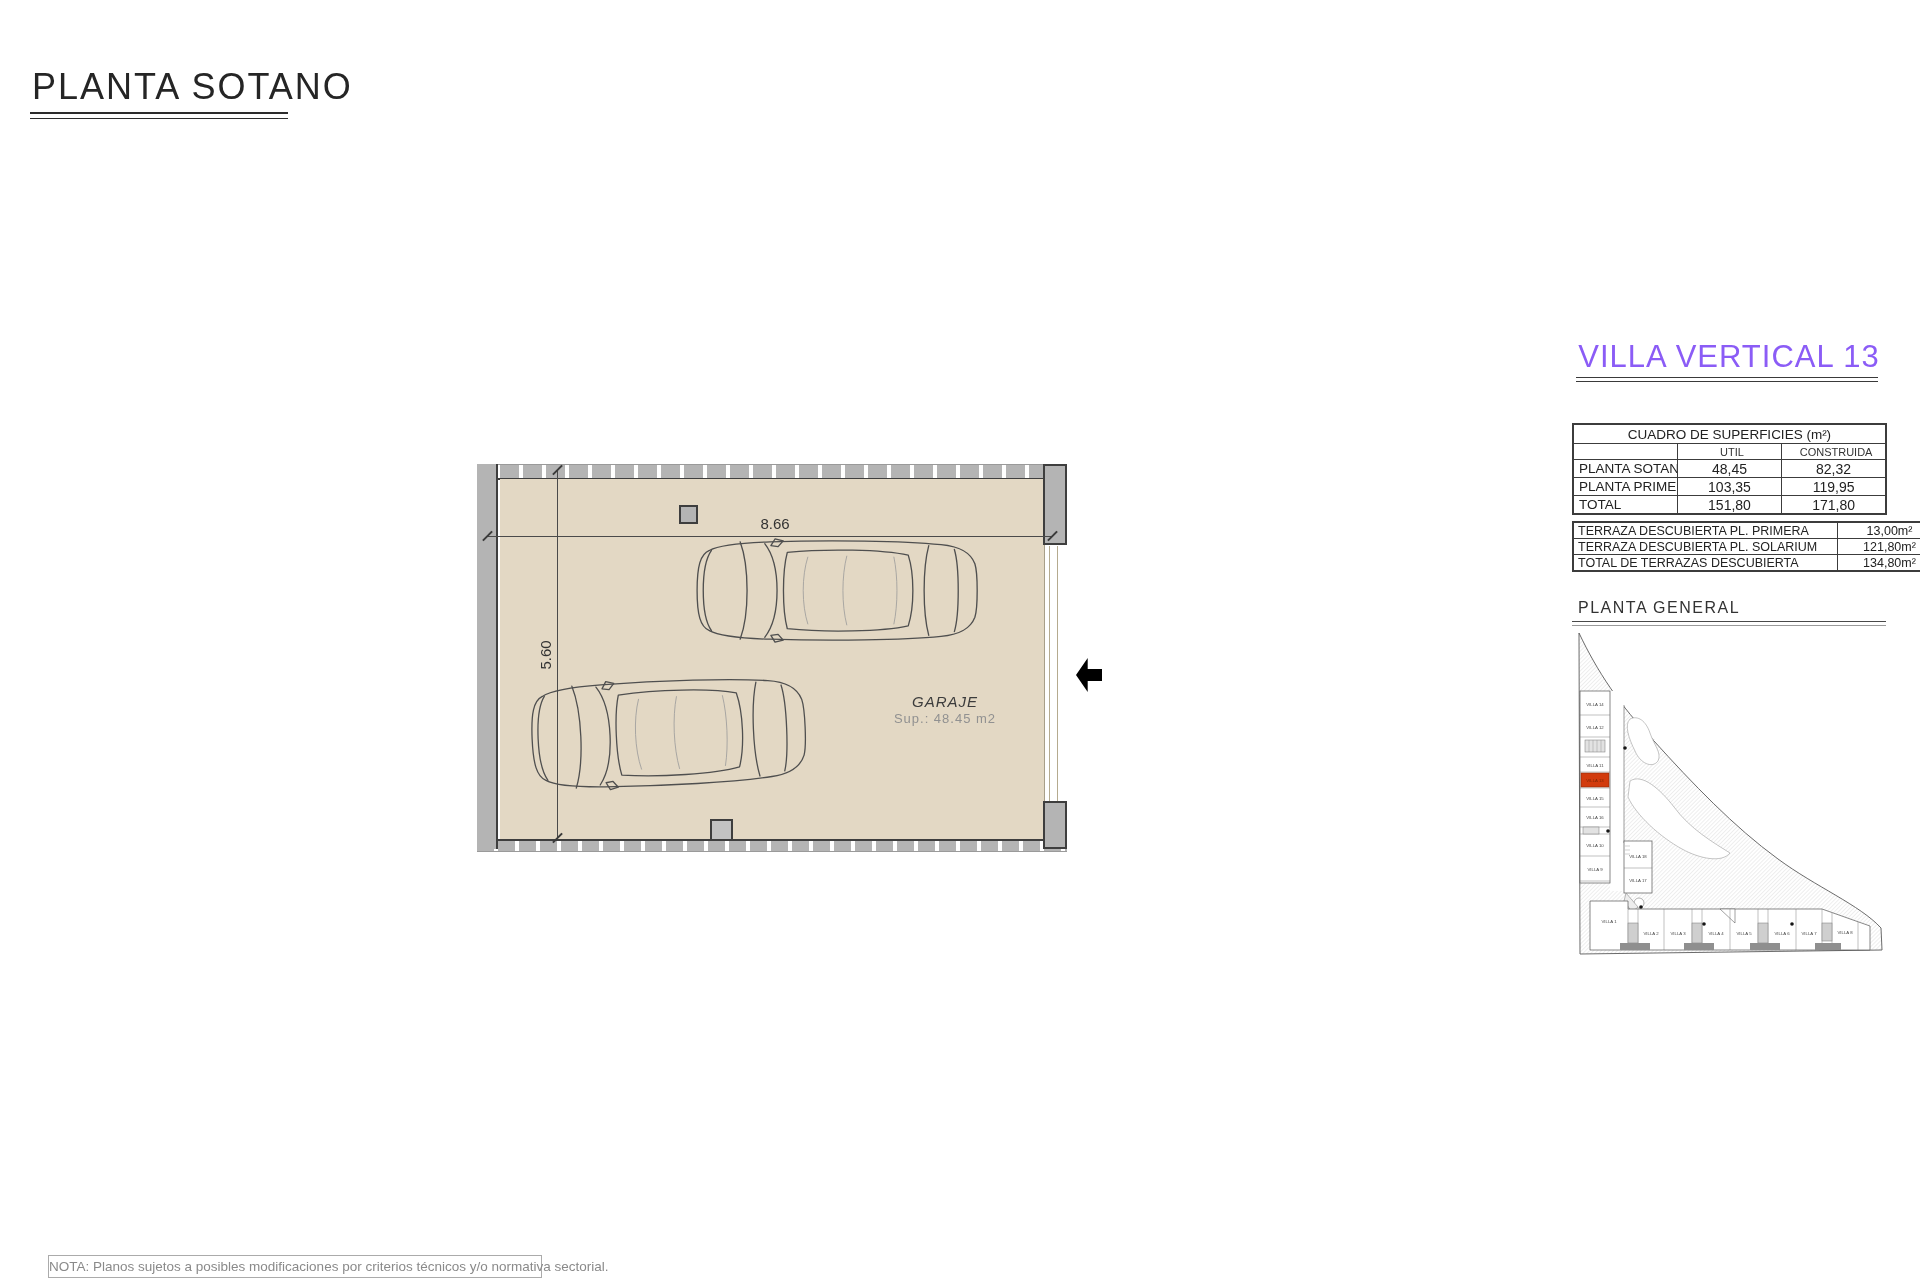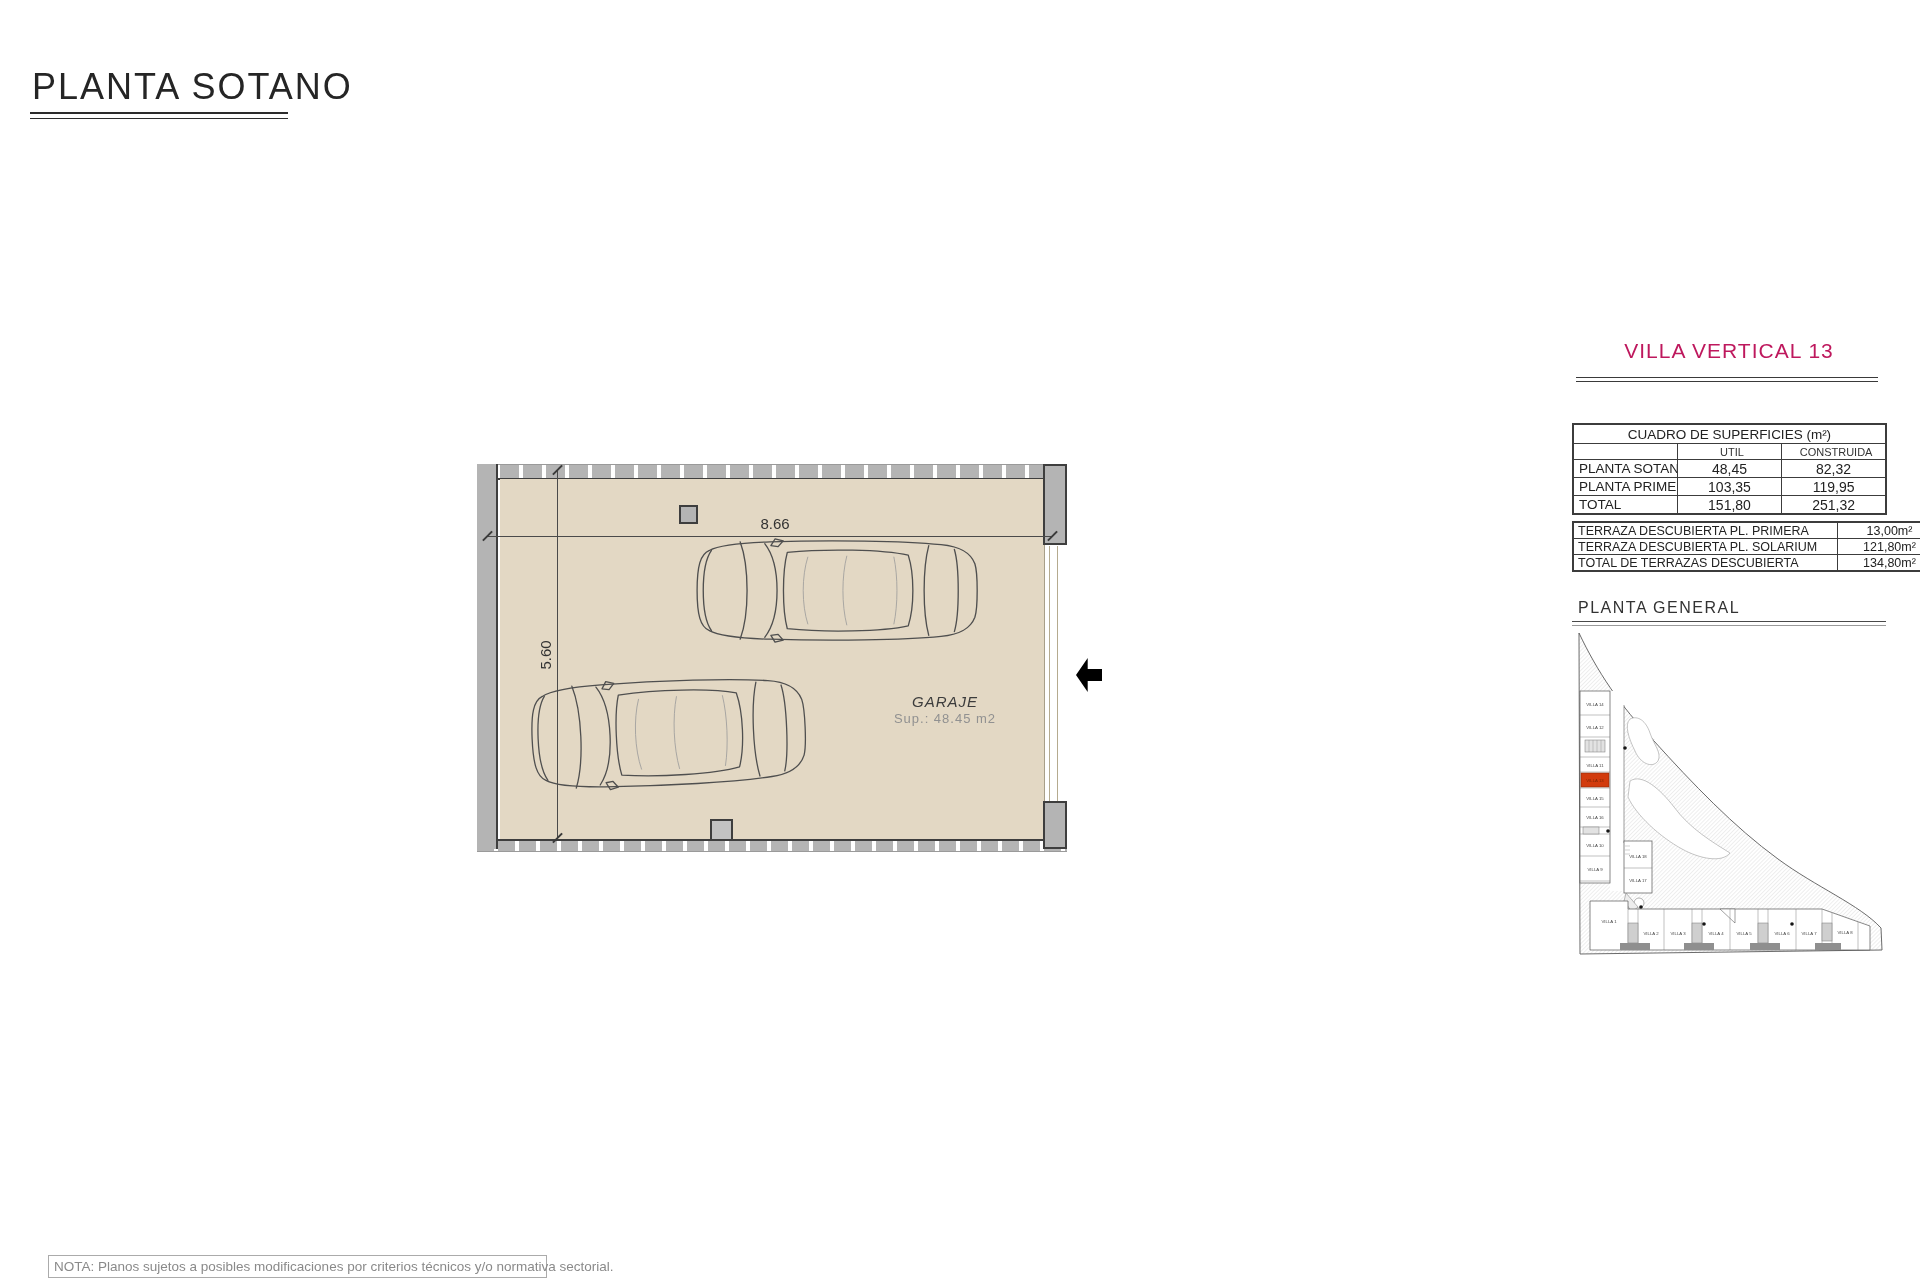--- a/index.html
+++ b/index.html
@@ -45,21 +45,21 @@
     transform:rotate(-90deg);z-index:6;}
 
   .room-label{left:870px;top:693px;width:150px;text-align:center;font-size:15px;letter-spacing:1px;color:#3c3c3c;z-index:6;font-style:italic;}
   .room-area{left:870px;top:711px;width:150px;text-align:center;font-size:13px;letter-spacing:1px;color:#919191;z-index:6;}
 
   .cars-svg{left:460px;top:450px;width:660px;height:420px;z-index:4;}
   .entry-arrow{left:1076px;top:658px;width:26px;height:34px;background:#000;z-index:6;
     clip-path:polygon(0% 50%,45% 0%,45% 32%,100% 32%,100% 68%,45% 68%,45% 100%);}
 
   
-  .villa-title{left:1572px;top:339px;width:314px;text-align:center;font-size:21px;letter-spacing:1px;color:#be185d;}
+  .villa-title{left:1572px;top:339px;width:314px;text-align:center;font-size:31px;letter-spacing:1px;color:#8b5cf6;}
   .villa-rule1{left:1576px;top:377px;width:302px;height:1px;background:#3a3a3a;}
   .villa-rule2{left:1576px;top:381px;width:302px;height:1px;background:#3a3a3a;}
 
   table{border-collapse:collapse;table-layout:fixed;}
   .t1{left:1572px;top:423px;width:315px;border:2px solid #3c3c3c;font-size:13.5px;color:#222;}
   .t1 td{border:1px solid #3c3c3c;height:17px;padding:0 3px;white-space:nowrap;overflow:hidden;}
   .t1 .tt{text-align:center;font-size:13.5px;height:18px;}
   .t1 .th{text-align:center;font-size:11px;color:#333;height:15px;padding-left:8px;}
   .t1 .lbl{text-align:left;padding-left:5px;}
   .t1 .num{text-align:center;font-size:14px;}
@@ -70,21 +70,21 @@
   .t2 .lbl{text-align:left;padding-left:4px;width:240px;}
   .t2 .val{text-align:center;width:65px;}
 
   .pg-title{left:1578px;top:599px;font-size:16px;letter-spacing:1.5px;color:#333;}
   .pg-rule1{left:1572px;top:621px;width:314px;height:1px;background:#4a4a4a;}
   .pg-rule2{left:1572px;top:625px;width:314px;height:1px;background:#9a9a9a;}
   .site-svg{left:1572px;top:631px;width:320px;height:326px;}
 
   
   .note-box{left:48px;top:1255px;width:492px;height:21px;border:1px solid #ababab;
-    font-size:13.5px;color:#8a8a8a;line-height:21px;padding-left:5px;white-space:nowrap;}
+    font-size:13.5px;color:#8a8a8a;line-height:21px;white-space:nowrap;}
 </style>
 </head>
 <body>
 
 <div class="abs main-title">PLANTA SOTANO</div>
 <div class="abs main-title-rule1"></div>
 <div class="abs main-title-rule2"></div>
 
 <div class="abs wall-band-top"></div>
 <div class="abs wall-band-bottom"></div>
@@ -153,21 +153,21 @@
     <td class="num">82,32</td>
   </tr>
   <tr>
     <td class="lbl">PLANTA PRIMERA</td>
     <td class="num">103,35</td>
     <td class="num">119,95</td>
   </tr>
   <tr>
     <td class="lbl">TOTAL</td>
     <td class="num">151,80</td>
-    <td class="num">251,32</td>
+    <td class="num">171,80</td>
   </tr>
 </tbody>
   </table>
 
 <table class="abs t2">
   <tbody>
       <tr>
     <td class="lbl">TERRAZA DESCUBIERTA PL. PRIMERA</td>
     <td class="val">13,00m²</td>
   </tr>

